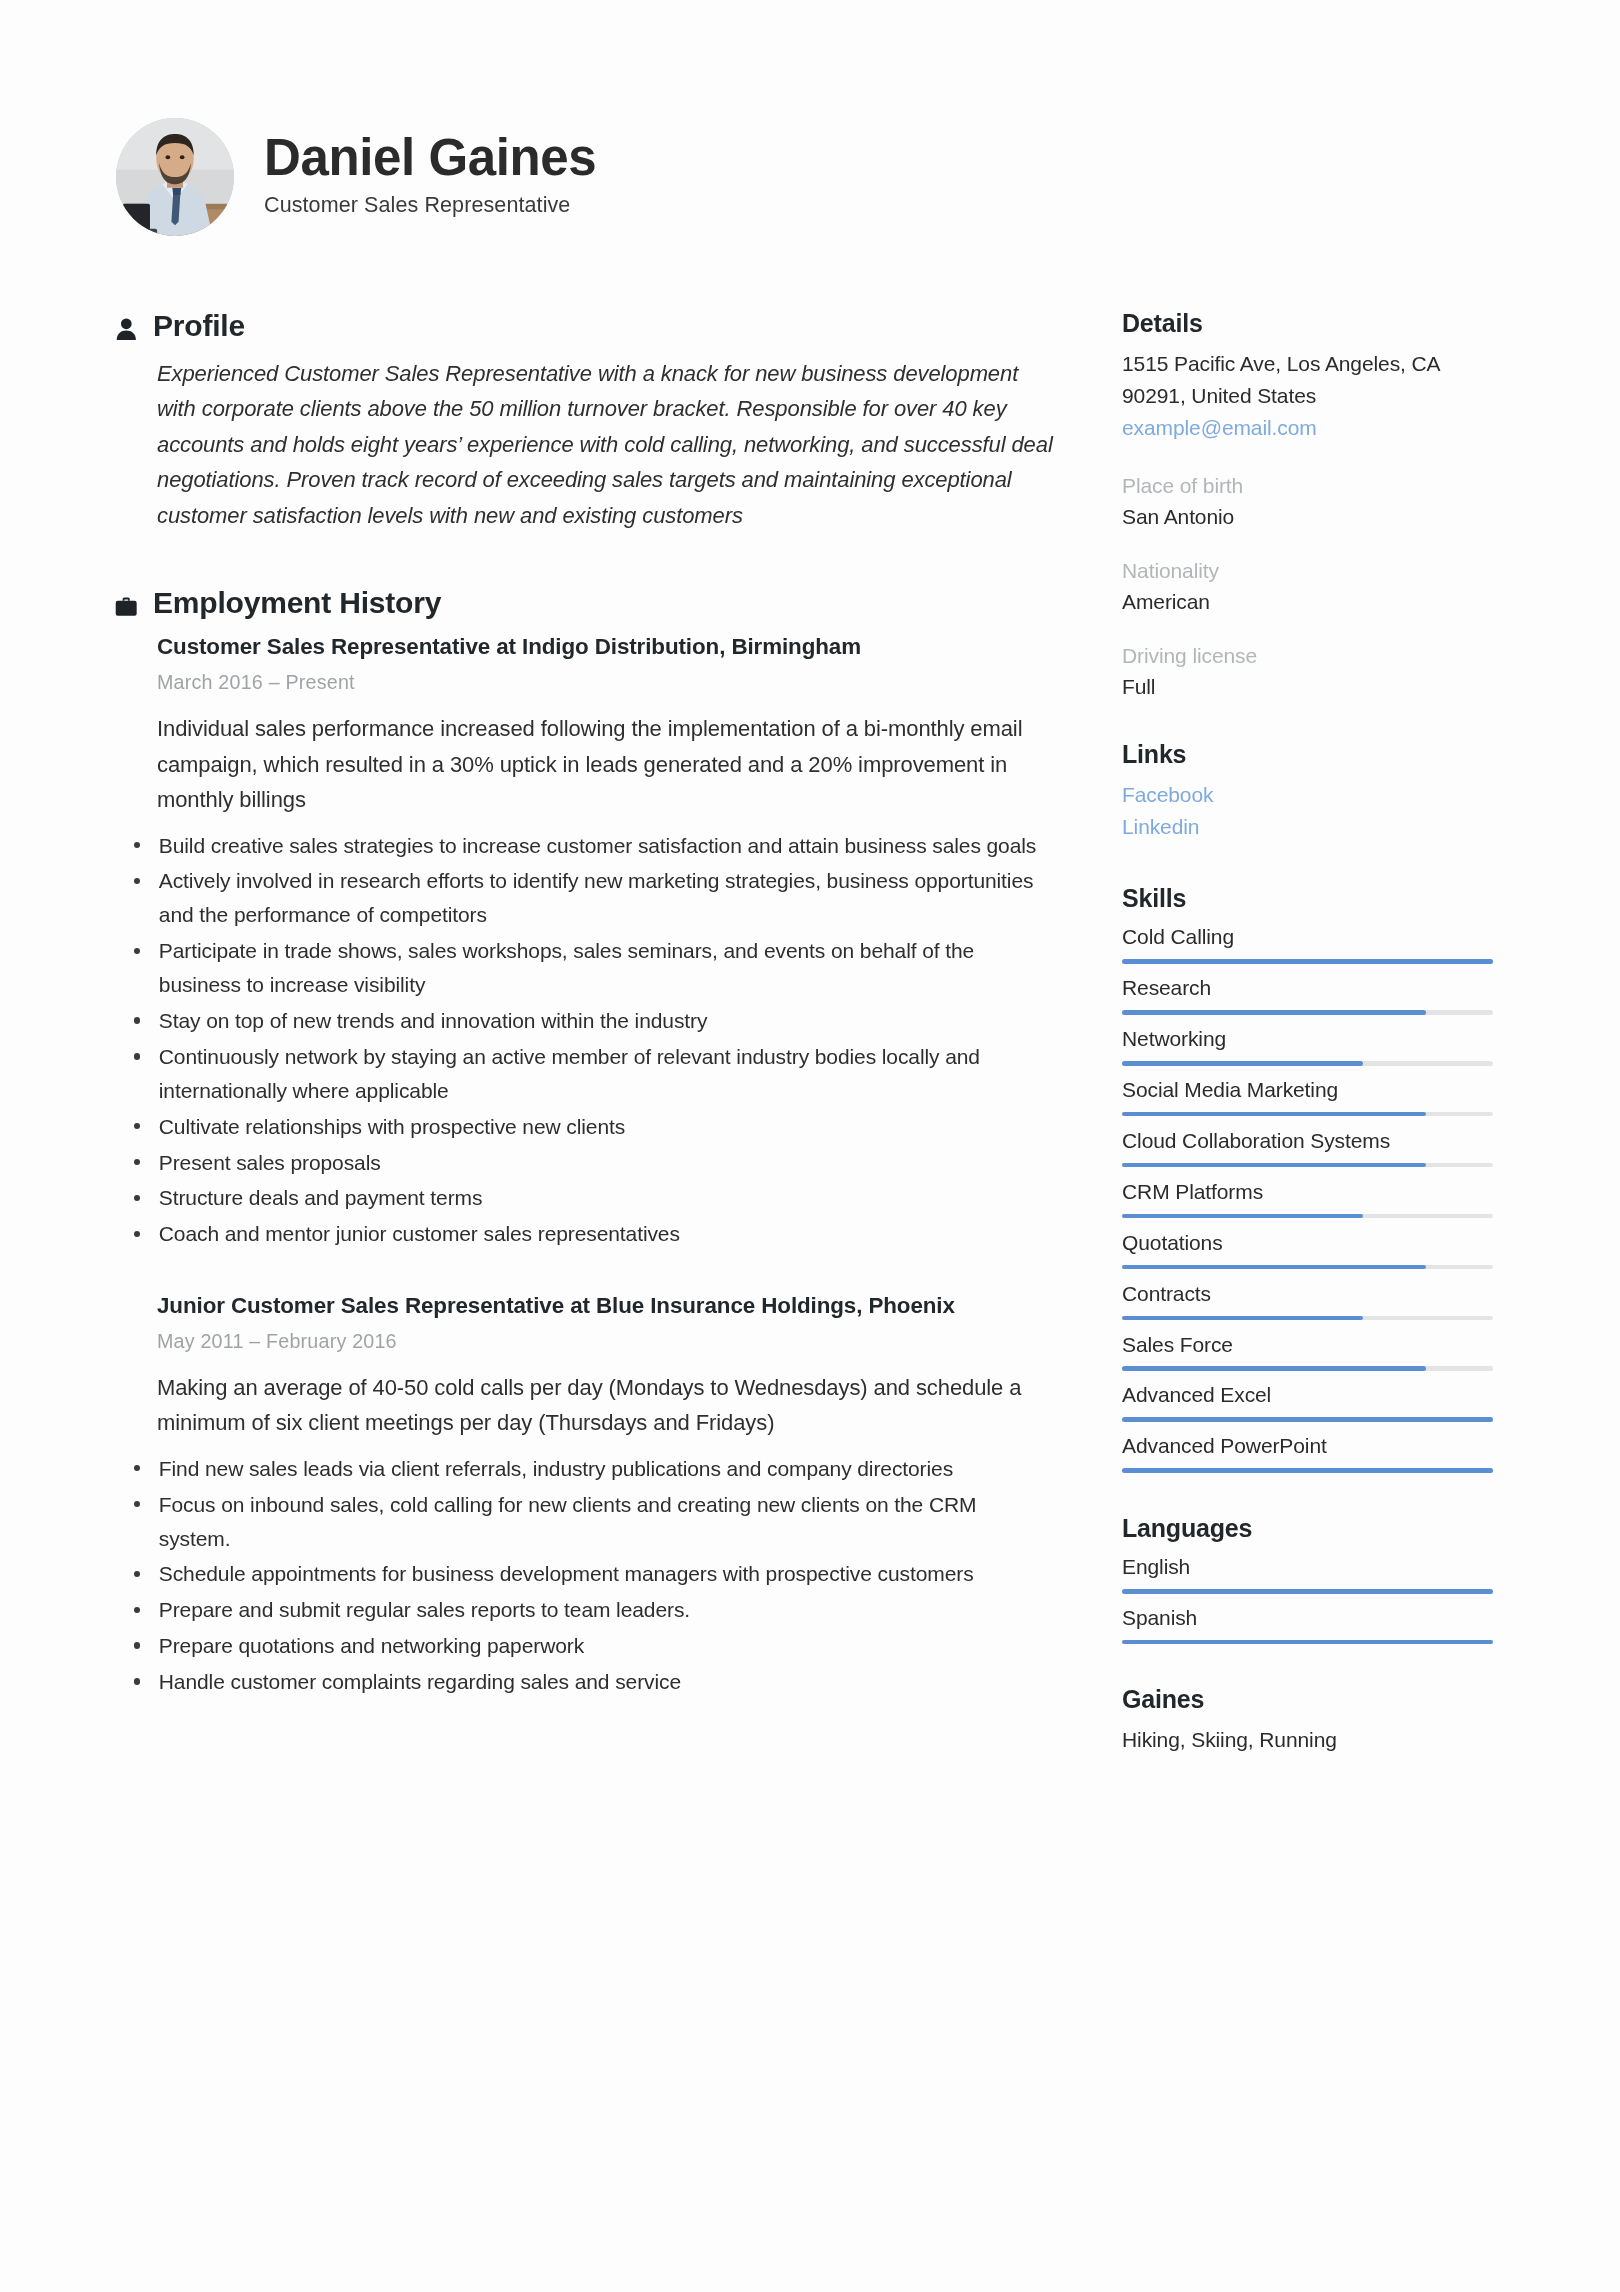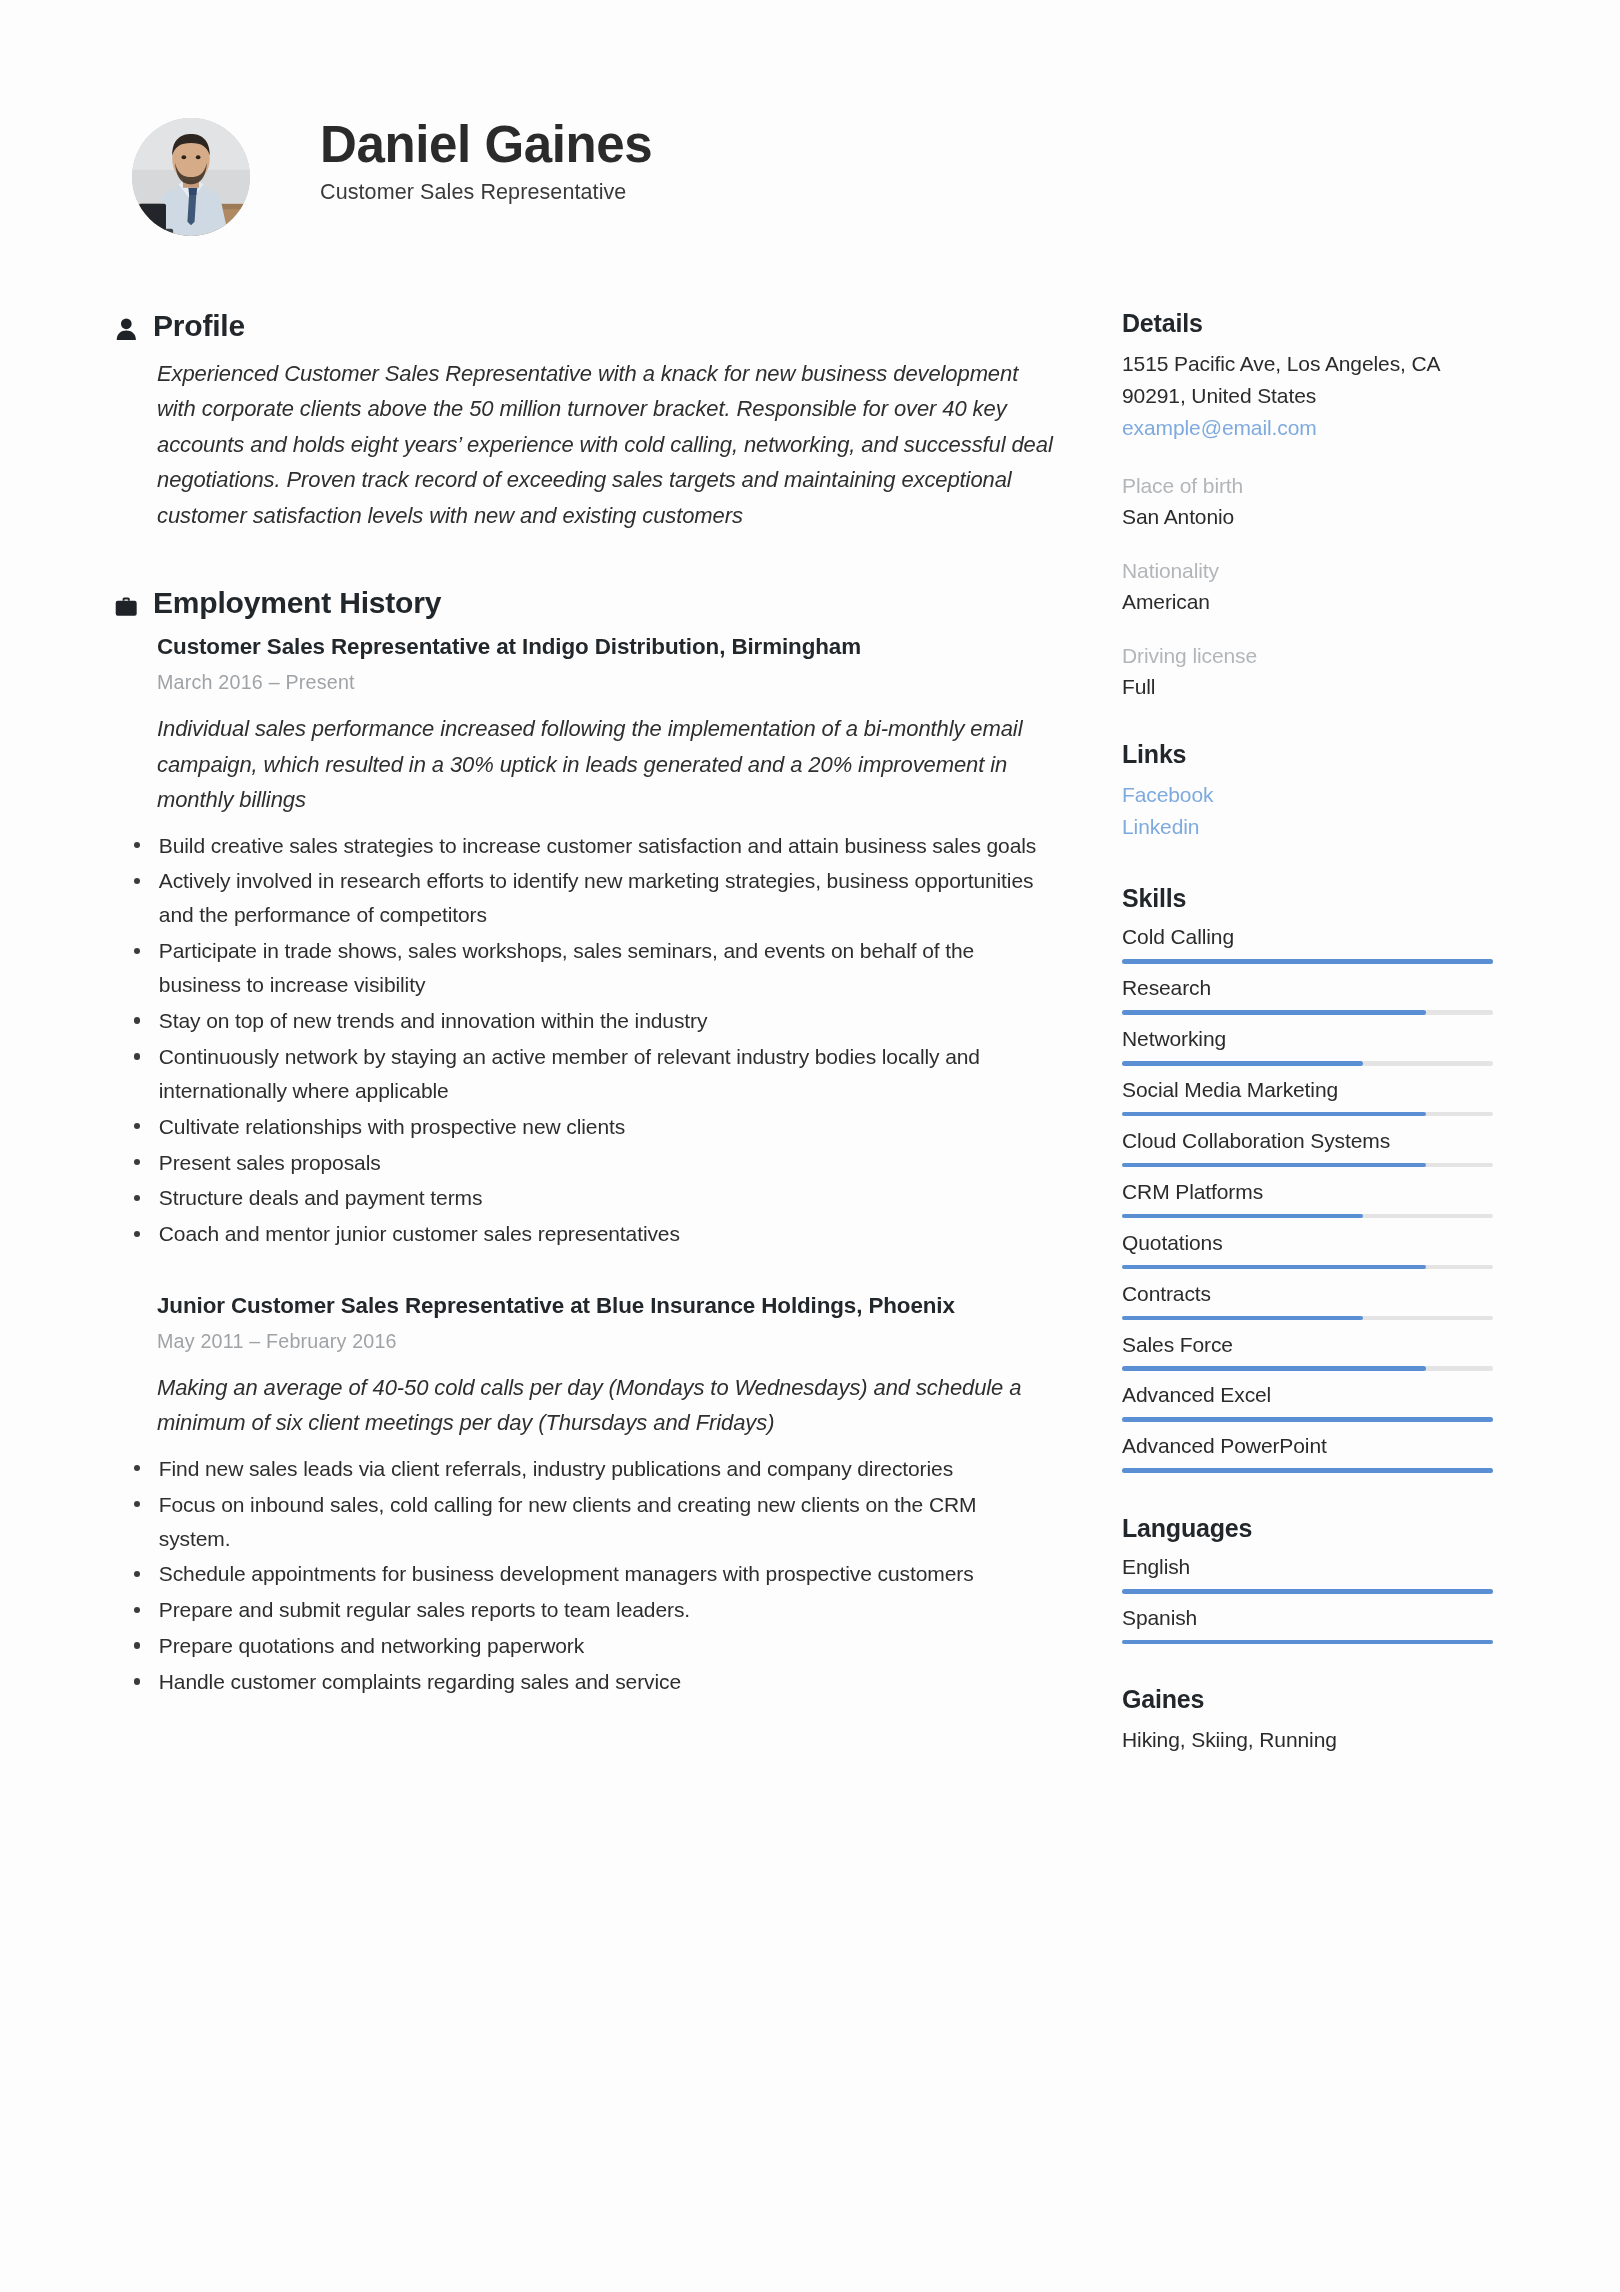--- a/index.html
+++ b/index.html
@@ -16,25 +16,24 @@
     width: 1620px;
     height: 2293px;
     background: #fdfdfd;
     box-sizing: border-box;
     overflow: hidden;
   }
 
   
   .header {
     position: absolute;
-    left: 132px;
+    left: 116px;
     top: 118px;
     display: flex;
-    align-items: flex-start;
-    gap: 40px;
+    align-items: center;
   }
   .avatar {
     width: 118px;
     height: 118px;
     border-radius: 50%;
     overflow: hidden;
     flex: 0 0 auto;
     background: #cfcfcf;
     position: relative;
   }
@@ -105,21 +104,20 @@
     letter-spacing: -0.1px;
     max-width: 882px;
   }
   .emp-dates {
     font-size: 19.7px;
     color: #a0a3a6;
     margin-top: 8px;
     letter-spacing: 0.2px;
   }
   .emp-summary {
-    font-style: italic;
     font-size: 22px;
     line-height: 1.62;
     color: #2f2f2f;
     margin-top: 17px;
     width: 905px;
     letter-spacing: -0.1px;
   }
   ul.emp-bullets {
     margin: 10.7px 0 0 0;
     padding: 0 0 0 42px;

